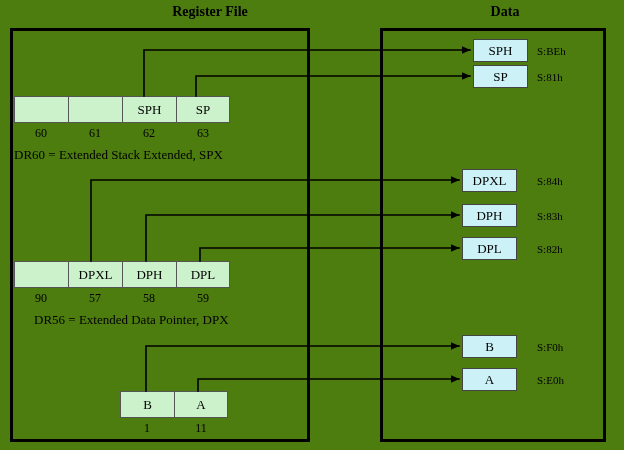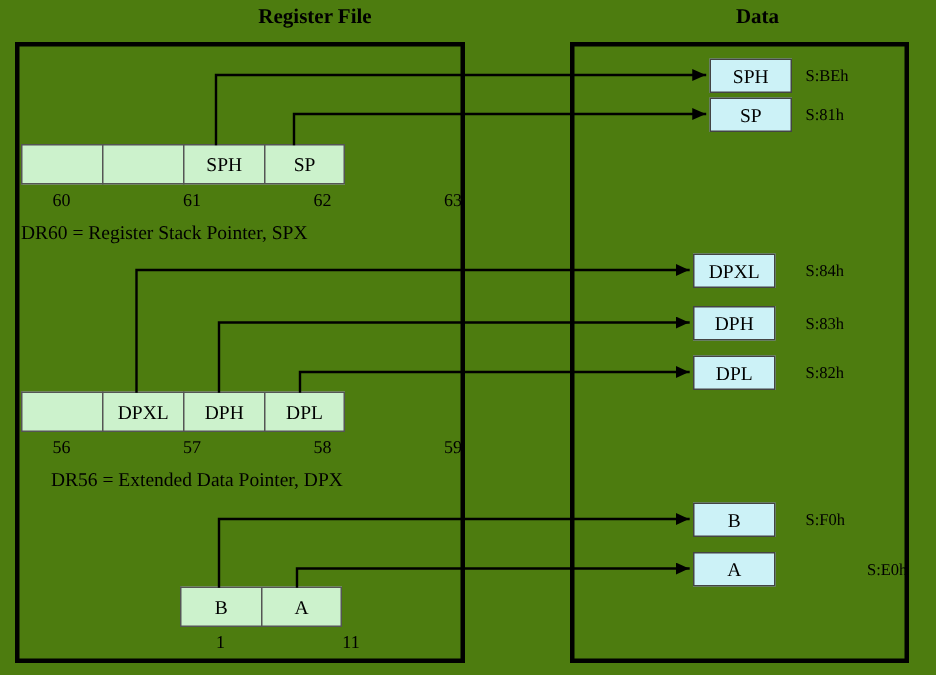--- a/index.html
+++ b/index.html
@@ -63,21 +63,20 @@
     font-size: 13px;
     color: #000000;
     width: 54px;
   }
   .reg-cell:last-child { border-right-width: 1px; }
 
   .reg-labels {
     position: absolute;
     display: flex;
     height: 16px;
-    gap: 33px;
   }
   .reg-label {
     width: 54px;
     text-align: center;
     font-size: 12px;
     color: #000000;
     line-height: 16px;
   }
 
   .reg-caption {
@@ -128,30 +127,30 @@
     <div class="reg-cell"></div>
     <div class="reg-cell">SPH</div>
     <div class="reg-cell">SP</div>
   </div>
   <div class="reg-labels" style="left:14px; top:125px;">
     <div class="reg-label">60</div>
     <div class="reg-label">61</div>
     <div class="reg-label">62</div>
     <div class="reg-label">63</div>
   </div>
-  <div class="reg-caption" style="left:14px; top:147px;">DR60 = Register Stack Pointer, SPX</div>
+  <div class="reg-caption" style="left:14px; top:147px;">DR60 = Extended Stack Extended, SPX</div>
 
   <div class="reg-row" id="row-dpx" style="left:14px; top:261px;">
     <div class="reg-cell"></div>
     <div class="reg-cell">DPXL</div>
     <div class="reg-cell">DPH</div>
     <div class="reg-cell">DPL</div>
   </div>
   <div class="reg-labels" style="left:14px; top:290px;">
-    <div class="reg-label">56</div>
+    <div class="reg-label">90</div>
     <div class="reg-label">57</div>
     <div class="reg-label">58</div>
     <div class="reg-label">59</div>
   </div>
   <div class="reg-caption" style="left:14px; top:312px;padding-left:20px;">DR56 = Extended Data Pointer, DPX</div>
 
   <div class="reg-row" id="row-ba" style="left:120px; top:391px;">
     <div class="reg-cell">B</div>
     <div class="reg-cell">A</div>
   </div>
@@ -172,21 +171,21 @@
   <div class="sfr-box" style="left:462px; top:204px;">DPH</div>
   <div class="sfr-addr" style="top:204px;">S:83h</div>
 
   <div class="sfr-box" style="left:462px; top:237px;">DPL</div>
   <div class="sfr-addr" style="top:237px;">S:82h</div>
 
   <div class="sfr-box" style="left:462px; top:335px;">B</div>
   <div class="sfr-addr" style="top:335px;">S:F0h</div>
 
   <div class="sfr-box" style="left:462px; top:368px;">A</div>
-  <div class="sfr-addr" style="top:368px;margin-left:41px;">S:E0h</div>
+  <div class="sfr-addr" style="top:368px;">S:E0h</div>
 
   <svg id="wires" viewBox="0 0 624 450">
     <defs>
       <marker id="arrow" markerWidth="9" markerHeight="8" refX="8.5" refY="4" orient="auto" markerUnits="userSpaceOnUse">
         <path d="M0,0 L9,4 L0,8 z" fill="#000000"></path>
       </marker>
     </defs>
     <g fill="none" stroke="#000000" stroke-width="1.6" stroke-linecap="square">
 
       <path d="M144,96 L144,50 L470,50" marker-end="url(#arrow)"></path>

